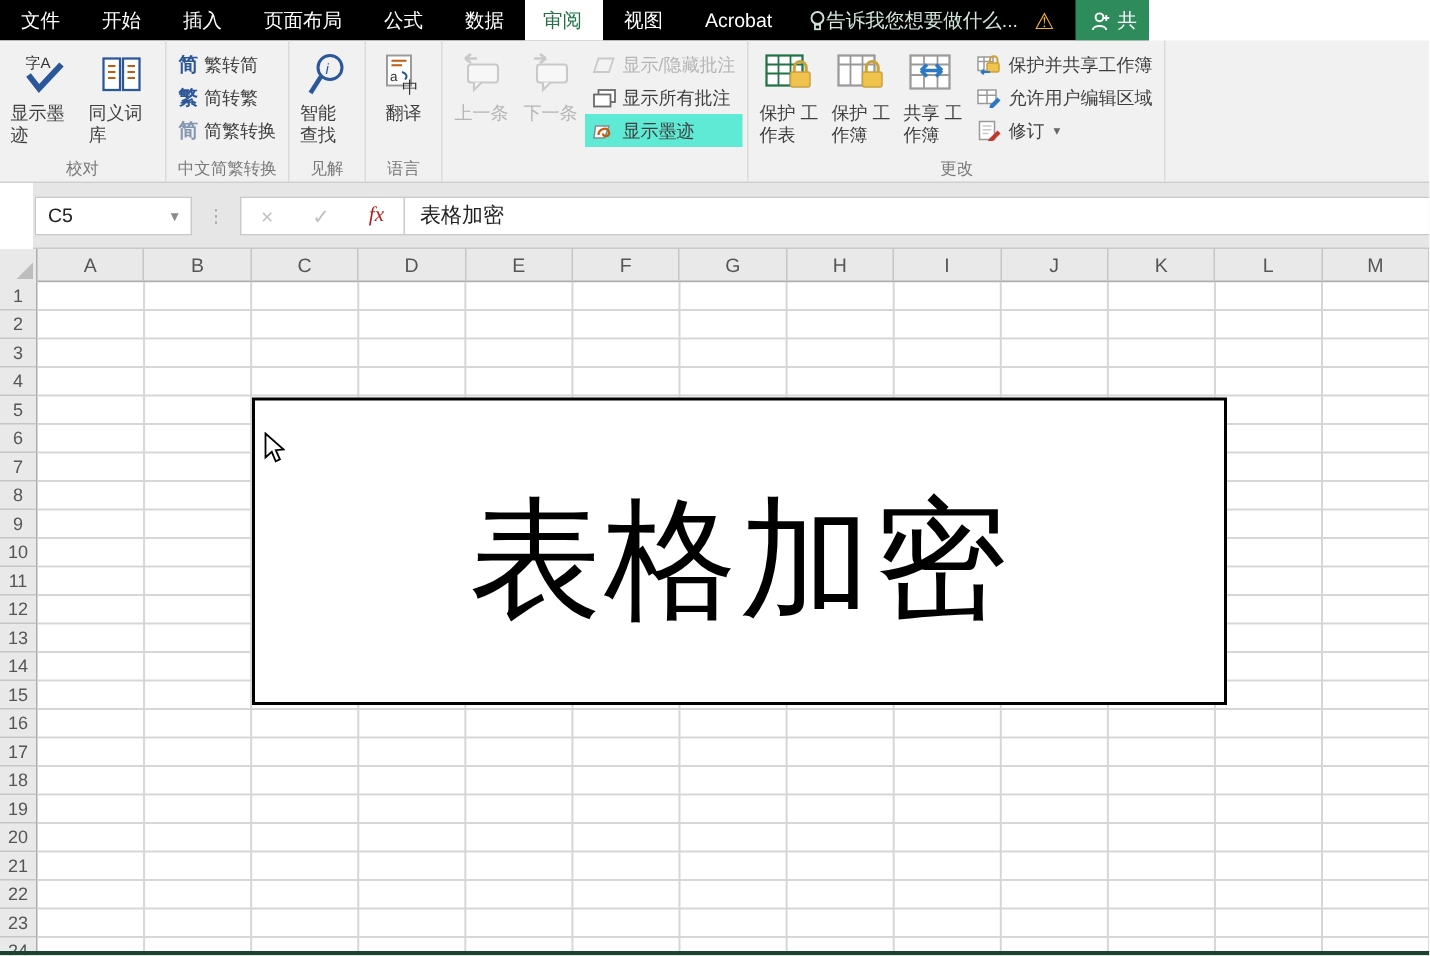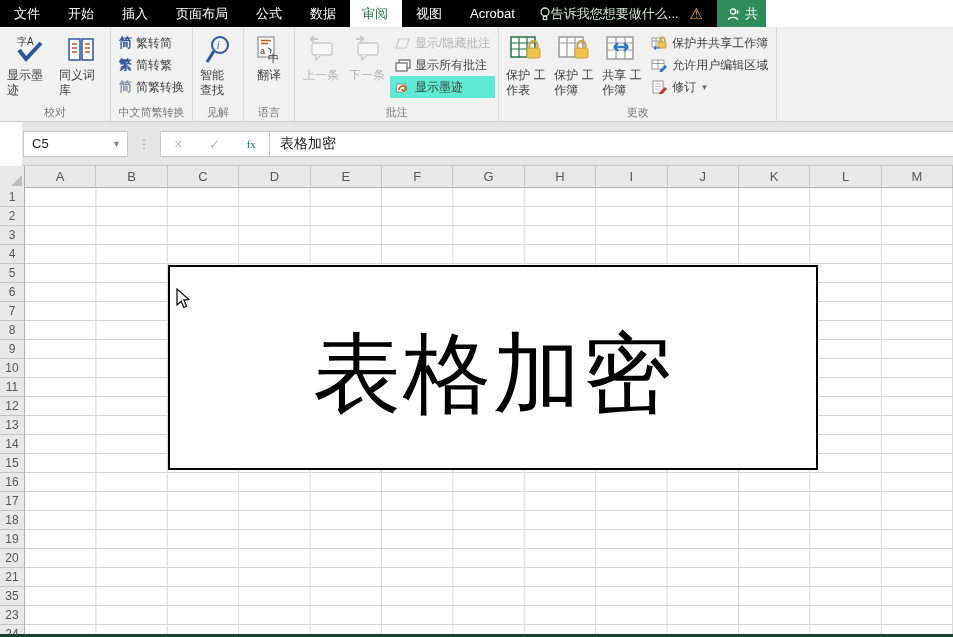--- a/index.html
+++ b/index.html
@@ -29,21 +29,21 @@
   .glyph-ic { font-size:13px; color:#2b579a; font-weight:bold; }
   .caret { font-size:9px; color:#666; margin-left:2px; }
 
   
   .fbar { position:absolute; top:122px; left:0; width:953px; height:44px; background:#e6e6e6; border-bottom:1px solid #c9c9c9; display:flex; align-items:center;margin-left:22px; }
   .namebox { width:105px; height:26px; background:#fff; border:1px solid #c9c9c9; margin-left:1px; display:flex; align-items:center; font-size:13px; color:#222; padding-left:8px; position:relative; }
   .namebox .dd { position:absolute; right:6px; color:#8a8a8a; font-size:9px; }
   .fbar-dots { color:#a0a0a0; font-size:12px; letter-spacing:0; padding:0 10px; }
   .fbtns { width:110px; height:26px; background:#fff; border:1px solid #c9c9c9; display:flex; align-items:center; justify-content:space-around; }
   .fbtns .x, .fbtns .ck { color:#c0c0c0; font-size:14px; }
-  .fbtns .fx { font-family:"Liberation Serif", serif; font-size:11px; color:#0f766e; }
+  .fbtns .fx { font-family:"Liberation Serif", serif; font-style:italic; font-size:14px; color:#b91c1c; }
   .finput { flex:1; height:26px; background:#fff; border:1px solid #c9c9c9; border-left:none; margin-right:1px; display:flex; align-items:center; padding-left:10px; font-size:14px; color:#222; }
 
   
   .grid { position:absolute; top:166px; left:0; width:953px; height:471px; background:#fff; overflow:hidden; }
   .colheaders { position:absolute; top:0; left:0; width:953px; height:22px; display:flex; background:#e9e9e9; border-bottom:1px solid #aeaeae; }
   .corner { width:25px; height:22px; background:#e9e9e9; border-right:1px solid #aeaeae; position:relative; flex:none; }
   .corner::after { content:""; position:absolute; right:2px; bottom:2px; border-left:11px solid transparent; border-bottom:11px solid #bdbdbd; }
   .colh { width:71.4px; flex:none; text-align:center; line-height:22px; font-size:13px; color:#565656; border-right:1px solid #c6c6c6; }
   .rowheaders { position:absolute; top:22px; left:0; width:25px; bottom:0; background:#e9e9e9; border-right:1px solid #aeaeae; }
   .rowh { height:19px; text-align:center; line-height:19px; font-size:12px; color:#565656; border-bottom:1px solid #c6c6c6; }
@@ -204,21 +204,20 @@
           <span>显示所有批注</span>
         </div>
         <div class="smallbtn hl">
           <svg width="16" height="13" viewBox="0 0 16 13">
               <path d="M2 3 h9 l-3 8 h-7 z" fill="#fdfdfd" stroke="#8a8a8a" stroke-width="1"></path>
               <path d="M4 9 c0 -4 6 -6 7 -2 c1 3 -4 4 -4 1" fill="none" stroke="#c55a11" stroke-width="1.5"></path>
             </svg>
           <span>显示墨迹</span>
         </div>
       </div>
-      <div class="glabel">批注</div>
     </div>
 
     <div class="rgroup" style="border-right:1px solid #dbdbdb">
       <div class="bigbtn" style="width:48px">
         <span class="ic">
           <svg width="34" height="32" viewBox="0 0 34 32">
               <rect x="2" y="3" width="24" height="20" fill="#fff" stroke="#217346" stroke-width="1.5"></rect>
               <path d="M2 9 h24 M2 15 h24 M10 3 v20 M18 3 v20" stroke="#217346" stroke-width="1.2"></path>
               <rect x="18" y="14" width="13" height="10" rx="1.5" fill="#f0c24e" stroke="#c9a23c" stroke-width="1"></rect>
               <path d="M20.5 14 v-3 a4 4 0 0 1 8 0 v3" fill="none" stroke="#c9a23c" stroke-width="2"></path>
@@ -329,21 +328,21 @@
         <div class="rowh">12</div>
         <div class="rowh">13</div>
         <div class="rowh">14</div>
         <div class="rowh">15</div>
         <div class="rowh">16</div>
         <div class="rowh">17</div>
         <div class="rowh">18</div>
         <div class="rowh">19</div>
         <div class="rowh">20</div>
         <div class="rowh">21</div>
-        <div class="rowh">35</div>
+        <div class="rowh">22</div>
         <div class="rowh">23</div>
         <div class="rowh">24</div>
       </div>
     <div class="cells"></div>
 
     <div class="overlay-box" style="top:99px">
       <span class="overlay-text">表格加密</span>
     </div>
 
     <svg class="cursor" style="top:122px" width="14" height="21" viewBox="0 0 14 21">

